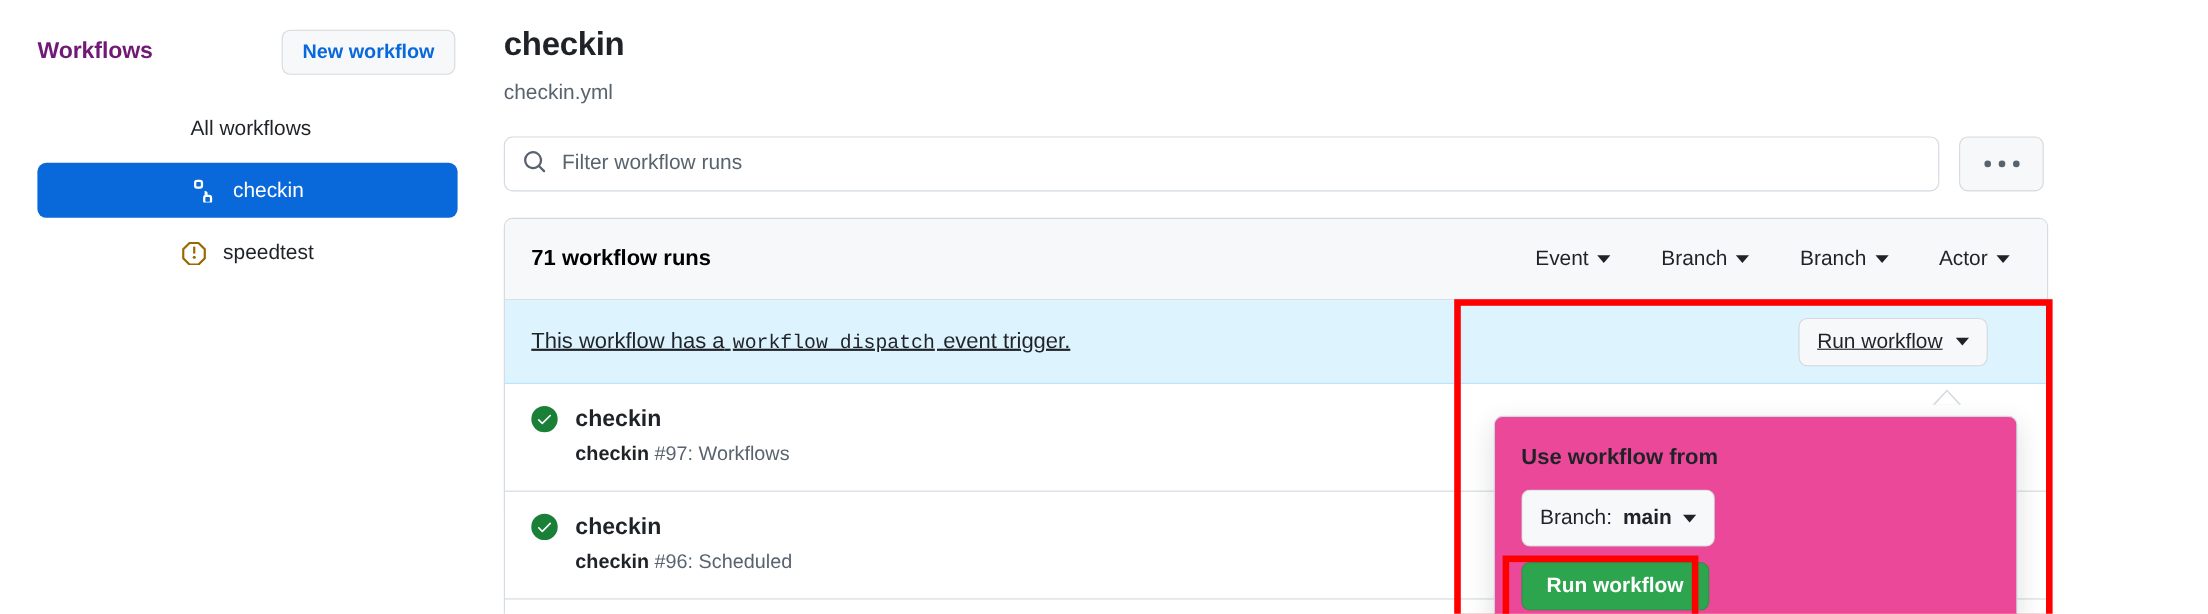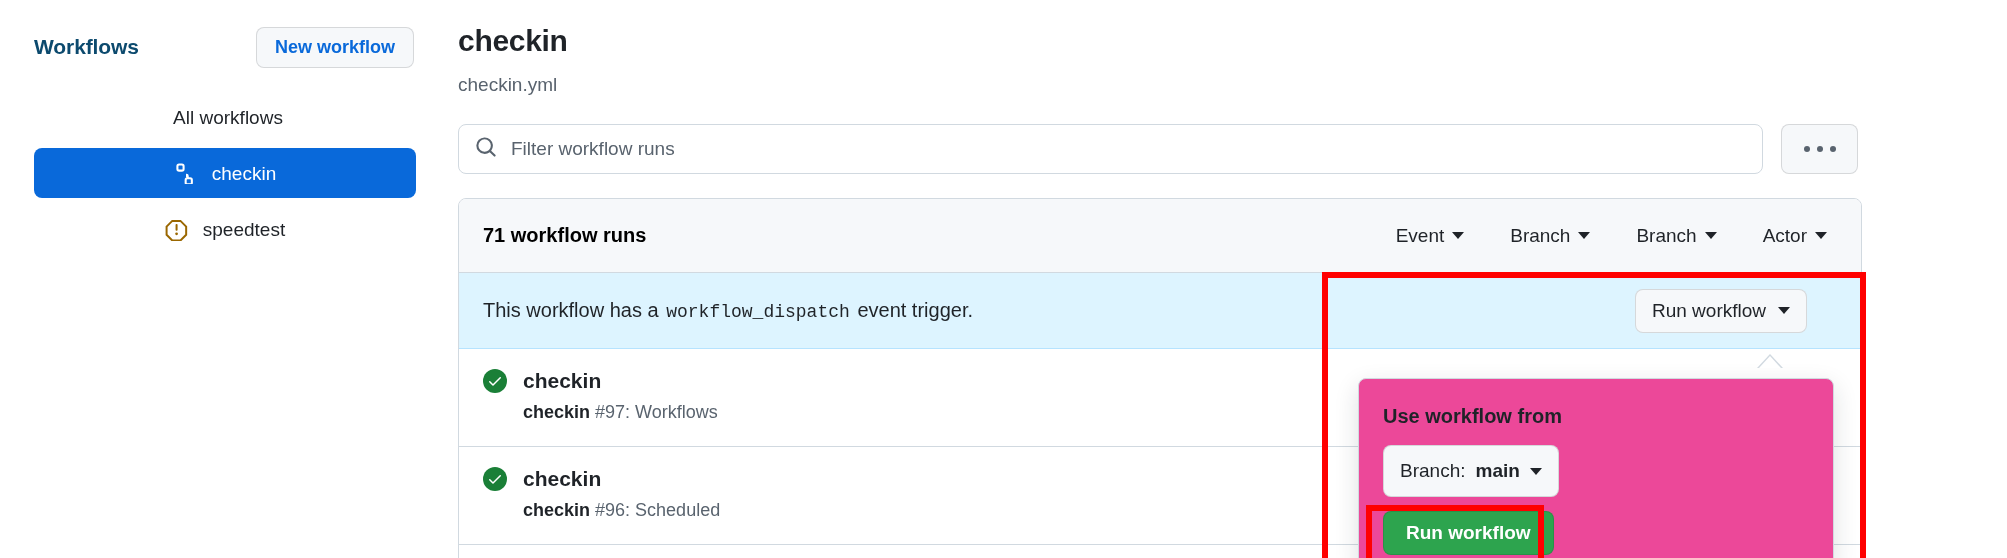--- a/index.html
+++ b/index.html
@@ -12,21 +12,21 @@
     overflow: hidden;
   }
   .page { position: relative; width: 2007px; height: 558px; background:#fff; }
 
   
   .sidebar { position:absolute; left:0; top:0; width:440px; height:558px; background:#fff; }
   .sidebar-head {
     position:absolute; left:34px; top:26px; width:380px; height:42px;
     display:flex; align-items:center; justify-content:space-between;
   }
-  .sidebar-title { font-size:21px; font-weight:700; color:#0c4a6e; letter-spacing:-0.1px; }
+  .sidebar-title { font-size:21px; font-weight:700; color:#701a75; letter-spacing:-0.1px; }
   .new-workflow-btn {
     display:inline-flex; align-items:center; justify-content:center;
     height:41px; padding:0 18px;
     background:#f6f8fa; border:1px solid rgba(31,35,40,0.15);
     border-radius:8px; color:#0969da; font-size:18px; font-weight:600;
     cursor:pointer; white-space:nowrap;
   }
   .nav-list { position:absolute; left:34px; top:92px; width:382px; }
   .nav-item {
     display:flex; align-items:center; gap:14px;
@@ -66,21 +66,21 @@
     height:74px; background:#f6f8fa; border-bottom:1px solid #d1d9e0;
     display:flex; align-items:center; justify-content:space-between; padding:0 24px;
   }
   .runs-count { font-size:20px; font-weight:600; color:#000000; }
   .runs-filters { display:flex; align-items:center; gap:46px; padding-right:10px; }
   .filter-link { font-size:19px; color:#1f2328; display:flex; align-items:center; gap:8px; cursor:pointer; }
   .caret { width:0; height:0; border-left:6px solid transparent; border-right:6px solid transparent; border-top:7px solid #1f2328; display:inline-block; }
 
   .dispatch-banner {
     position:relative; height:76px; background:#ddf4ff; border-bottom:1px solid #b6e3ff;
-    display:flex; align-items:center; justify-content:space-between; padding:0 24px;
+    display:flex; align-items:center; justify-content:space-between; padding:0 24px;text-decoration:underline;
   }
   .dispatch-text { font-size:20px; color:#1f2328; }
   .dispatch-text code {
     font-family:"Liberation Mono", monospace; font-size:18px;
     background:transparent; color:#1f2328; padding:0 2px;
   }
   .run-wf-btn {
     height:44px; padding:0 16px; background:#f6f8fa;
     border:1px solid rgba(31,35,40,0.15); border-radius:8px;
     display:flex; align-items:center; gap:12px; cursor:pointer;

